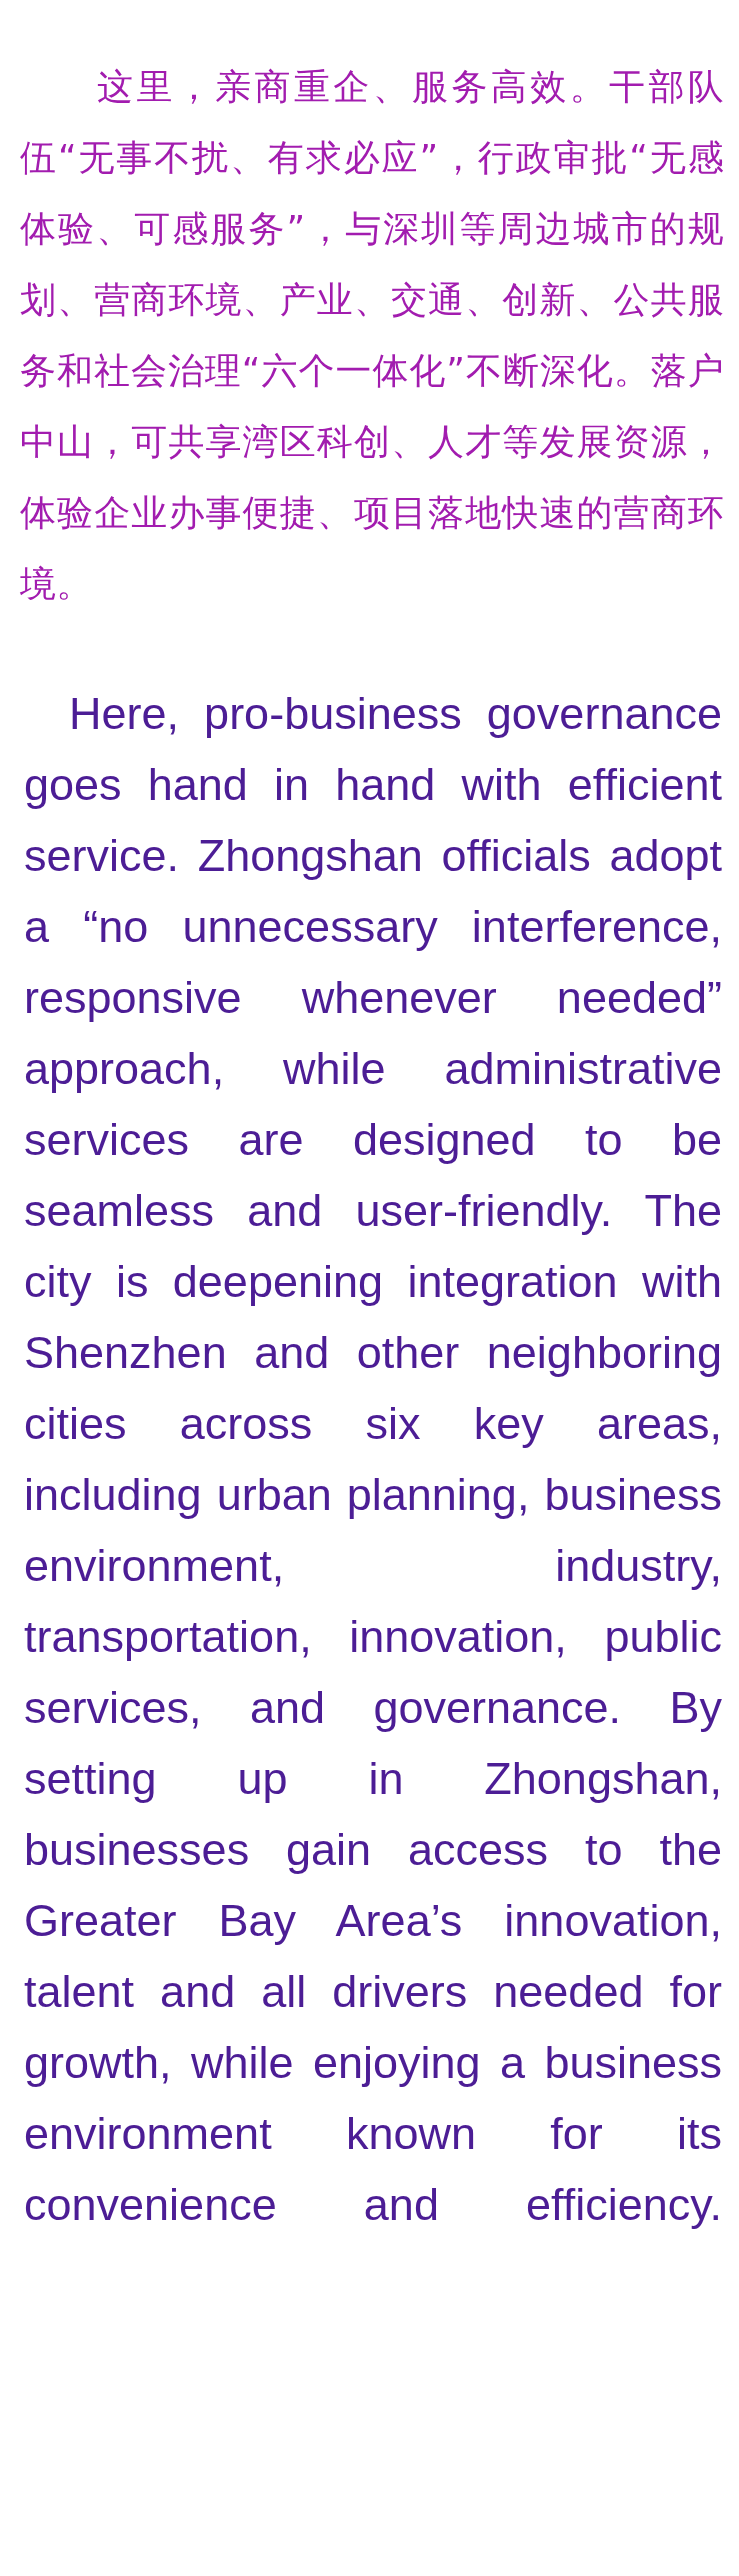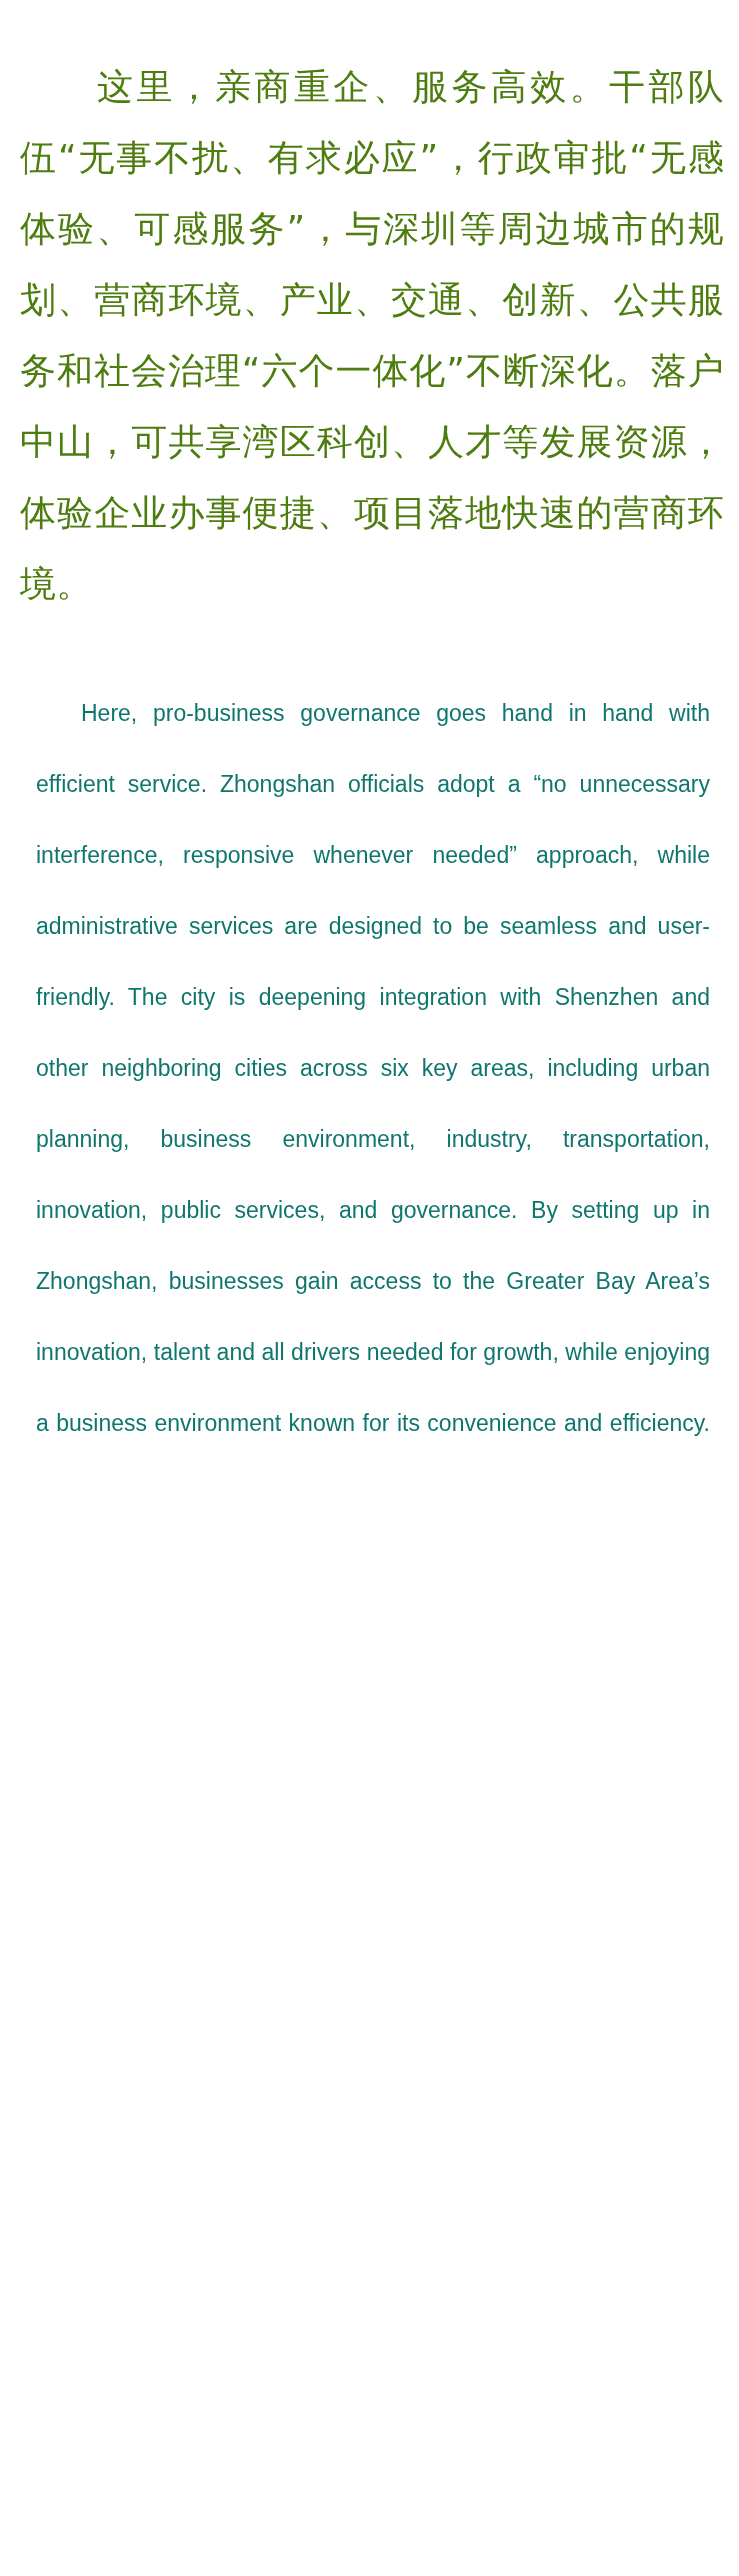--- a/index.html
+++ b/index.html
@@ -31,36 +31,36 @@
   }
   .cn-paragraph p {
     margin: 0;
     font-family: "DejaVu Sans", "Liberation Sans", sans-serif;
     font-size: 36px;
     line-height: 71px;
     letter-spacing: 0.2px;
     text-align: justify;
     text-justify: inter-character;
     text-indent: 77px;
-    color: #4d7c0f;
+    color: #a21caf;
     font-weight: 400;
   }
   
   .en-paragraph {
     padding: 0 6px 0 12px;
     margin-top: 59px;
   }
   .en-paragraph p {
-    margin: 16px;
+    margin: 4px;
     font-family: "Liberation Sans", sans-serif;
-    font-size: 23px;
+    font-size: 45px;
     line-height: 71px;
     text-align: justify;
     text-indent: 45px;
-    color: #0f766e;
+    color: #4c1d95;
     font-weight: 400;
     -webkit-hyphens: none;
     hyphens: none;
   }
   .en-paragraph p::after {
     content: "";
     display: inline-block;
     width: 100%;
   }
 </style>

